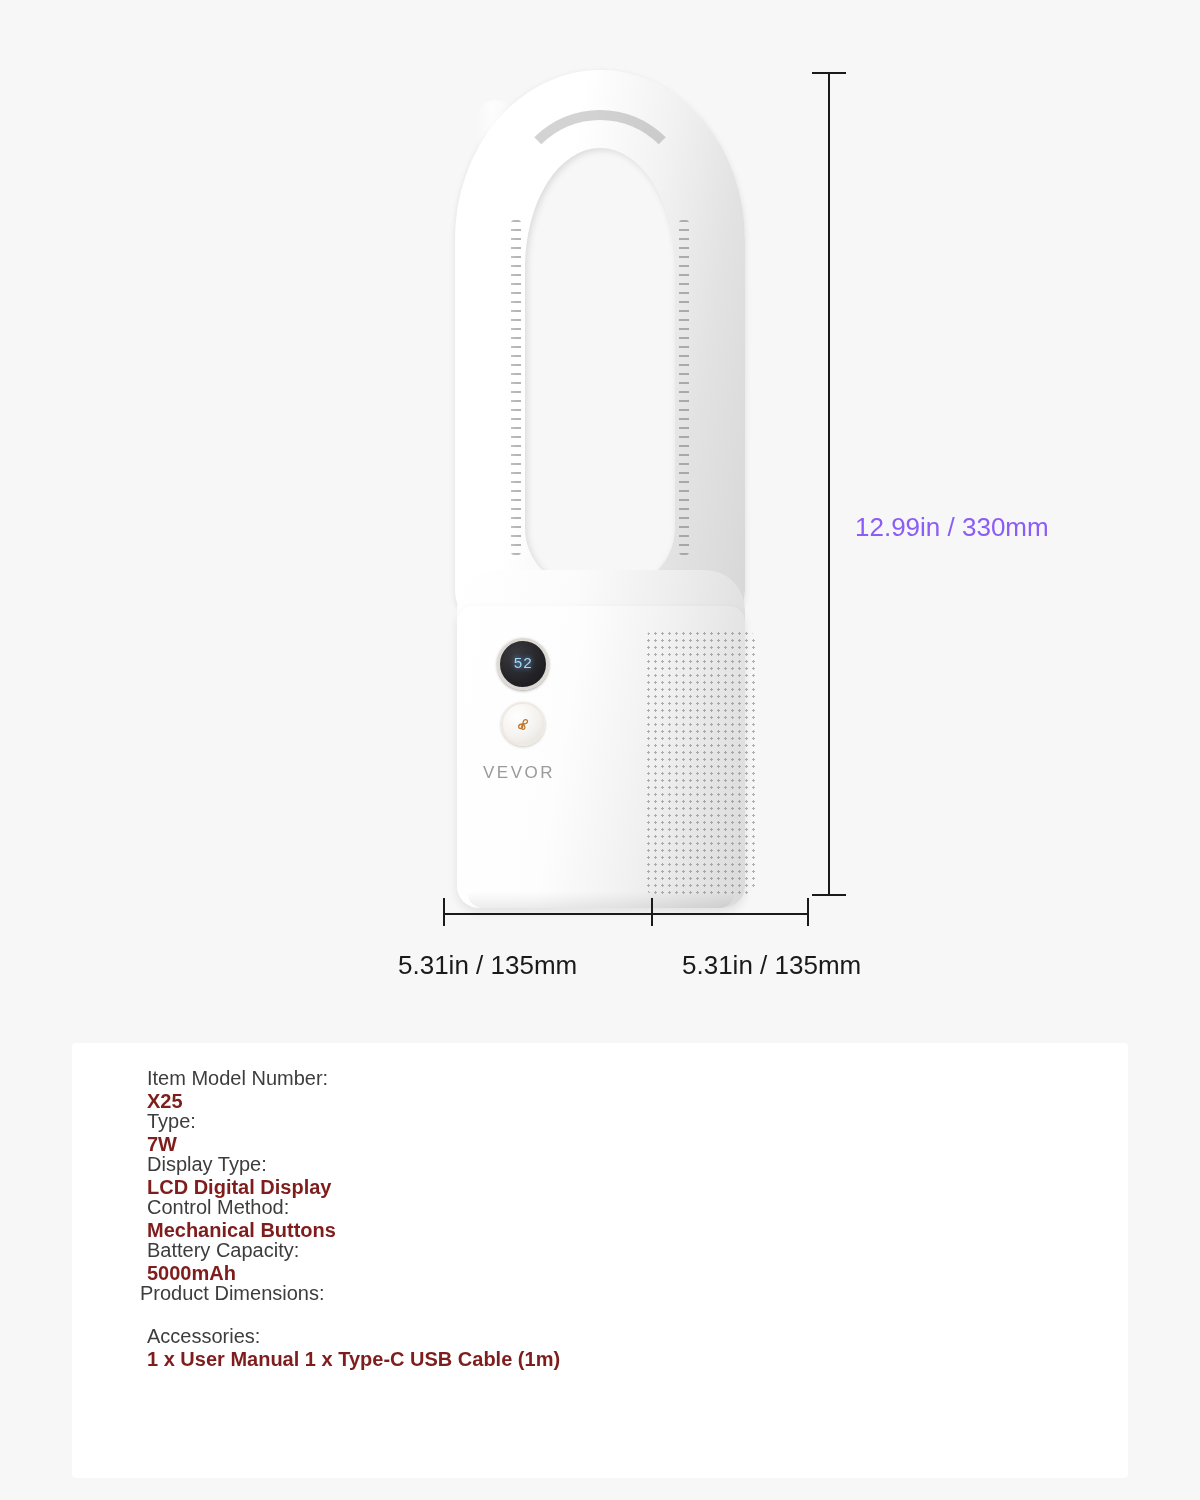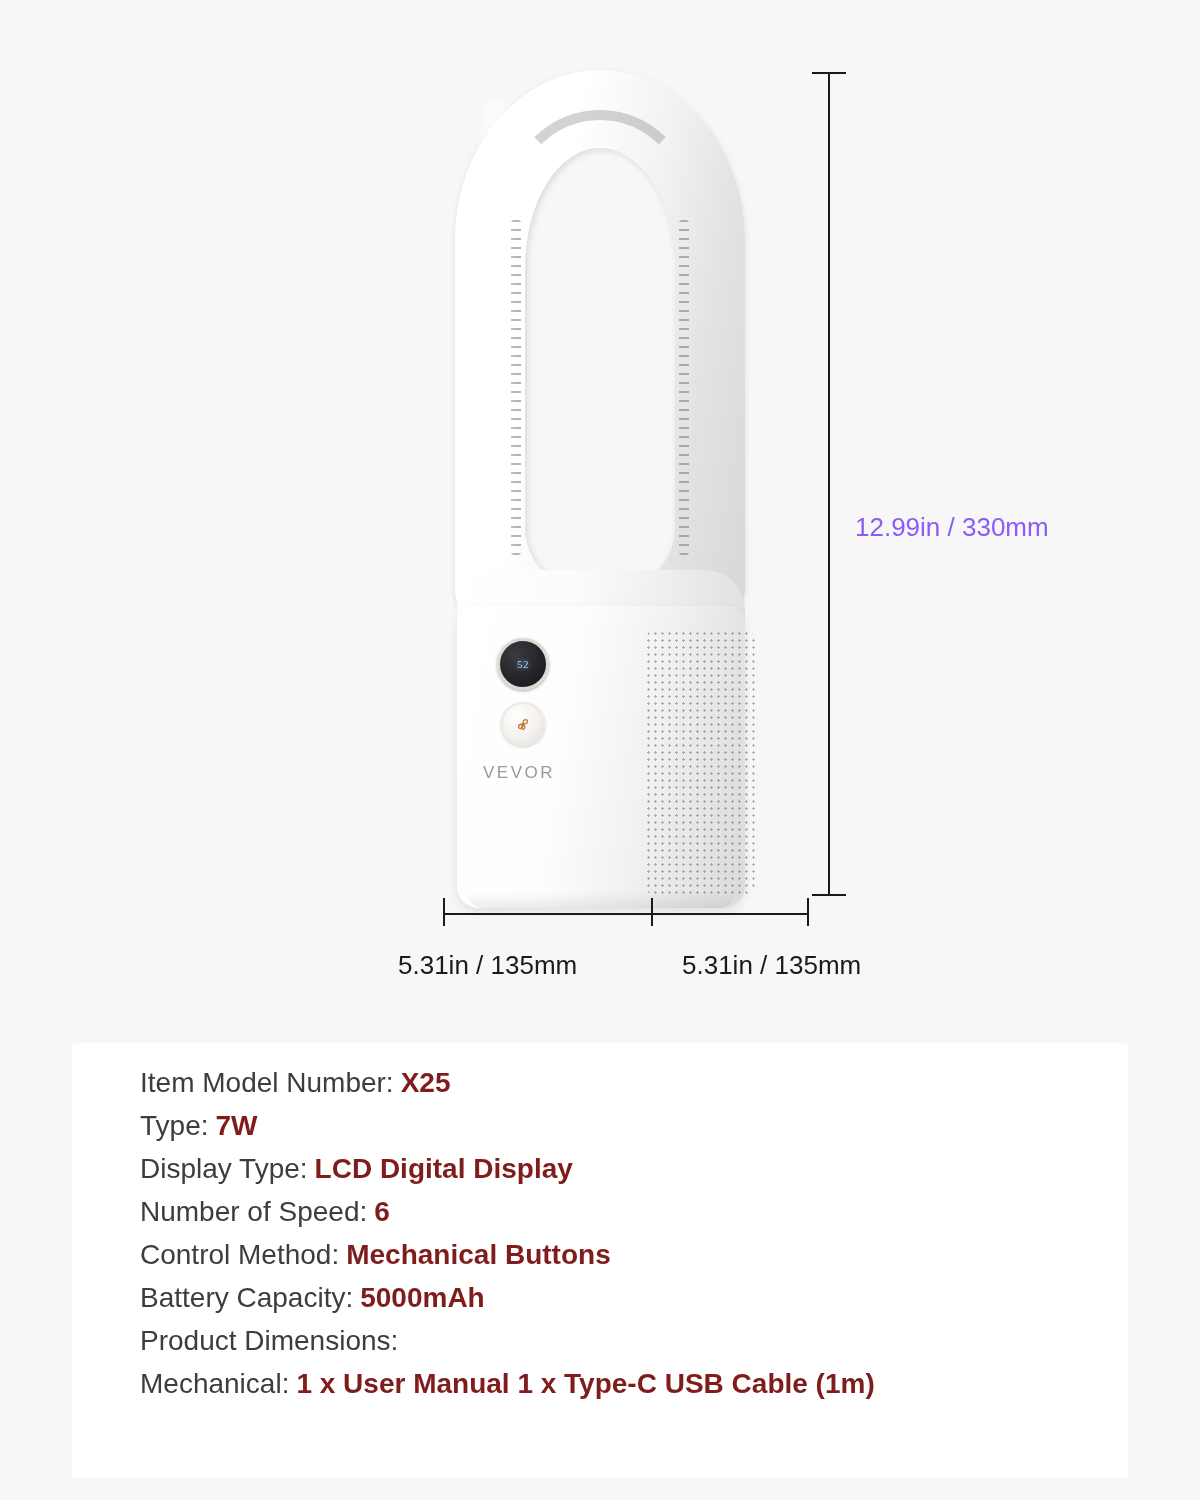--- a/index.html
+++ b/index.html
@@ -144,22 +144,22 @@
     border-radius: 50%;
     background: radial-gradient(circle at 35% 30%, #3a3a40 0%, #232327 60%, #16161a 100%);
     border: 3px solid #ded9d2;
     box-shadow: 0 1px 3px rgba(0,0,0,0.35);
     display: flex;
     align-items: center;
     justify-content: center;
   }
   .screen-value {
     color: #9fd8ff;
-    font-family: Liberation Serif, serif;
-    font-size: 11px;
+    font-family: Liberation Mono, monospace;
+    font-size: 15px;
     letter-spacing: .5px;
     text-shadow: 0 0 5px rgba(130,200,255,.85);
   }
 
   
   .power-btn {
     position: absolute;
     left: 46px;
     top: 632px;
     width: 44px;
@@ -265,23 +265,24 @@
   .spec-list {
     position: absolute;
     left: 68px;
     top: 24px;
     right: 20px;
   }
   .spec-row {
     display: flex;
     align-items: baseline;
     height: 43px;
-    font-size: 28px;
+    font-size: 20px;
     color: #3d3d3d;
     white-space: nowrap;
+    flex-direction: column;
   }
   .spec-label { color: #3d3d3d; }
   .spec-value {
     color: #7f1d1d;
     font-weight: 700;
     margin-left: 7px;
   }
 </style>
 </head>
 <body>
@@ -343,33 +344,29 @@
     </div>
     <div class="spec-row">
       <span class="spec-label">Type:</span>
       <span class="spec-value">7W</span>
     </div>
     <div class="spec-row">
       <span class="spec-label">Display Type:</span>
       <span class="spec-value">LCD Digital Display</span>
     </div>
     <div class="spec-row">
-      <span class="spec-label">Number of Speed:</span>
-      <span class="spec-value">6</span>
-    </div>
-    <div class="spec-row">
       <span class="spec-label">Control Method:</span>
       <span class="spec-value">Mechanical Buttons</span>
     </div>
     <div class="spec-row">
       <span class="spec-label">Battery Capacity:</span>
       <span class="spec-value">5000mAh</span>
     </div>
     <div class="spec-row">
       <span class="spec-label">Product Dimensions:</span>
     </div>
     <div class="spec-row">
-      <span class="spec-label">Mechanical:</span>
+      <span class="spec-label">Accessories:</span>
       <span class="spec-value">1 x User Manual  1 x Type-C USB Cable (1m)</span>
     </div>
 
   </div>
 </div>
 
 </body></html>

